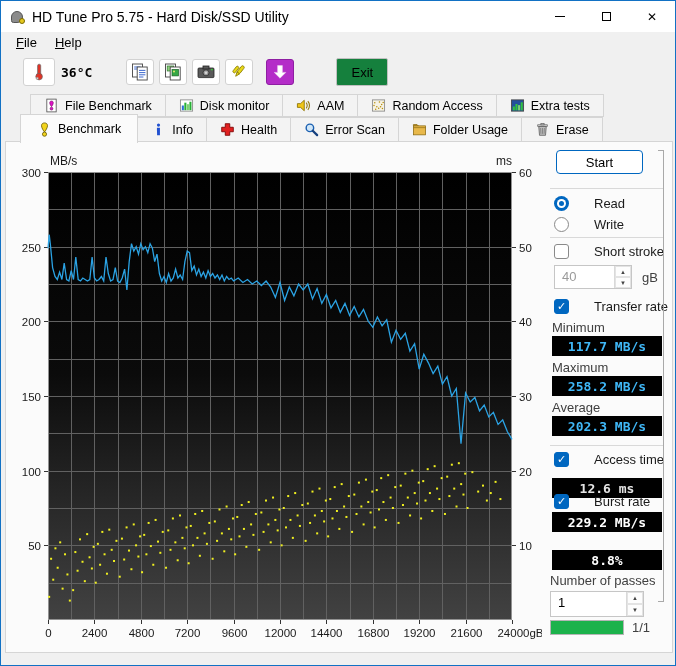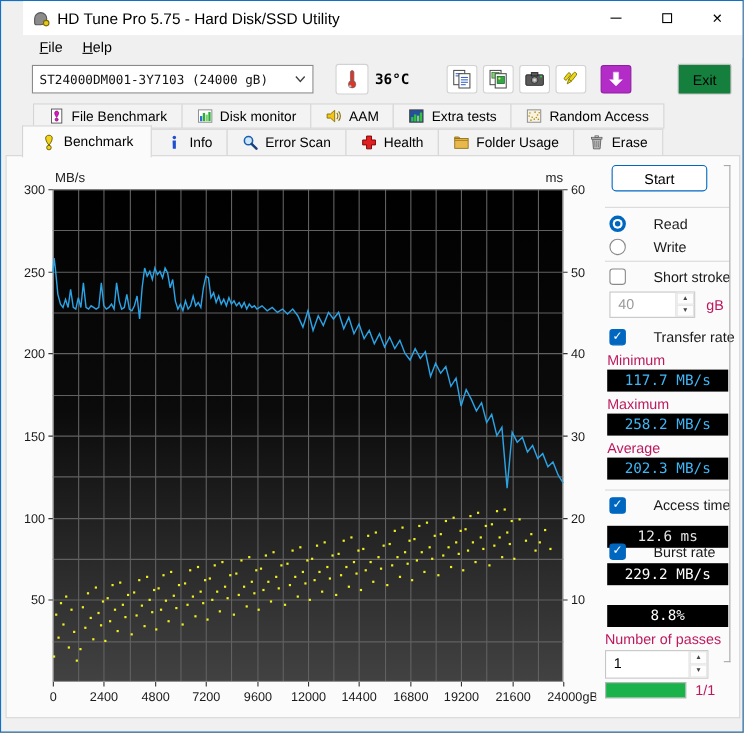--- a/index.html
+++ b/index.html
@@ -1,20 +1,20 @@
 <!DOCTYPE html>
 <html style="--accent: #0067c0; --purple: #b42cc8;"><head>
 <meta charset="utf-8">
 <style>
   * { margin:0; padding:0; box-sizing:border-box; }
   html,body { background:#444; }
   body { font-family:"Liberation Sans", sans-serif; }
   .window {
     position:relative; width:676px; height:666px;
-    background:#f0f0f0; border:1px solid #1271c4; overflow:hidden;padding-left:20px;
+    background:#f0f0f0; border:1px solid #1271c4; overflow:hidden;
   }
   
   .titlebar { height:31px; background:#fff; display:flex; align-items:center; }
   .app-icon { width:16px; height:16px; margin:0 6px 0 9px; position:relative; }
   .app-icon .body { position:absolute; left:1px; top:2px; width:12px; height:12px; border-radius:50% 50% 50% 20%; background:#8b8b8b; border:1px solid #555; }
   .app-icon .dot  { position:absolute; right:1px; bottom:1px; width:6px; height:6px; border-radius:50%; background:#e6c91e; border:1px solid #7c6a00; }
   .title-text { font-size:14px; color:#000; }
   .cap-group { margin-left:auto; display:flex; height:31px; }
   .cap-btn { width:46px; height:31px; display:flex; align-items:center; justify-content:center; color:#000; }
   .glyph-min { width:10px; border-top:1px solid #000; display:block; }
@@ -42,37 +42,37 @@
   .tab { height:23px; display:flex; align-items:center; gap:6px; padding:0 13px; font-size:12.5px; color:#000;
          background:#f3f3f3; border:1px solid #d5d5d5; margin-left:-1px; }
   .tabrow2 .tab { height:25px; }
   .tab.active { background:#fbfbfb; border-bottom:none; height:29px; margin-top:-3px; position:relative; z-index:5; padding:0 16px; }
   .ticon { width:15px; height:15px; display:inline-flex; }
   .ticon svg { width:100%; height:100%; }
   
   .page { position:absolute; left:4px; top:140px; width:668px; height:512px; background:#fbfbfb; border:1px solid #d5d5d5; }
   .chart-wrap { position:absolute; left:0; top:0; width:536px; height:506px; }
   
-  .rp-label { position:absolute; font-size:13px; color:#be185d; }
+  .rp-label { position:absolute; font-size:13px; color:#404040; }
   .sep { position:absolute; left:544px; width:113px; border-top:1px solid #d9d9d9; }
   .start-btn { position:absolute; left:550px; top:8px; width:87px; height:24px; background:#fff; border:1px solid var(--accent,#0067c0); border-radius:4px; font-size:13px; color:#000; display:flex; align-items:center; justify-content:center; }
   .radio-row, .check-row { position:absolute; display:flex; align-items:center; gap:25px; font-size:13px; color:#1a1a1a; }
   .radio { width:15px; height:15px; border-radius:50%; background:#fff; border:1px solid #8a8a8a; position:relative; }
   .radio.on { border:none; background:var(--accent,#0067c0); }
   .radio.on::before { content:""; position:absolute; left:3px; top:3px; width:9px; height:9px; border-radius:50%; background:#fff; }
   .radio.on::after { content:""; position:absolute; left:5px; top:5px; width:5px; height:5px; border-radius:50%; background:var(--accent,#0067c0); }
   .checkbox { width:15px; height:15px; border-radius:3px; background:#fff; border:1px solid #8a8a8a; display:flex; align-items:center; justify-content:center; }
   .checkbox.on { background:var(--accent,#0067c0); border-color:var(--accent,#0067c0); color:#fff; font-size:11px; line-height:1; }
   .spin-box { position:absolute; background:#fff; border:1px solid #c6c6c6; display:flex; }
   .spin-val { flex:1; font-size:13px; padding:3px 0 0 7px; }
   .spin-val.dim { color:#9a9a9a; }
   .spin-btns { width:17px; display:flex; flex-direction:column; border-left:1px solid #d9d9d9; }
   .spin-btns div { flex:1; display:flex; align-items:center; justify-content:center; font-size:6px; color:#444; border:1px solid #e3e3e3; background:#fdfdfd; }
   .lcd { position:absolute; left:546px; width:110px; height:20px; background:#000; display:flex; align-items:center; justify-content:center;
-         font-family:"DejaVu Sans Mono", monospace; font-weight:normal; font-size:13px; }
+         font-family:"DejaVu Sans Mono", monospace; font-weight:bold; font-size:13px; }
   .progress { position:absolute; left:544px; top:478px; width:74px; height:15px; border:1px solid #b5b5b5; background:#e6e6e6; }
   .progress .fill { height:100%; width:100%; }
   .bracket { position:absolute; left:652px; top:8px; width:6px; height:452px; border-right:1px solid #a9a9a9; border-top:1px solid #a9a9a9; border-bottom:1px solid #a9a9a9; }
 </style>
 </head>
 <body>
 
 <div class="window">
 
   <div class="titlebar">
@@ -93,26 +93,20 @@
         </div>
     </div>
   </div>
 
   <div class="menubar">
     <span class="menu-item">File</span>
     <span class="menu-item">Help</span>
   </div>
 
   <div class="toolbar">
-    <div class="combo">
-      <span class="combo-text">ST24000DM001-3Y7103 (24000 gB)</span>
-      <svg class="combo-arrow" viewBox="0 0 10 8">
-          <path d="M1 1.5 L5 6 L9 1.5" stroke="#444" fill="none" stroke-width="1.3"></path>
-        </svg>
-    </div>
     <div class="tool-btn temp-btn">
       <svg width="20" height="20" viewBox="0 0 20 20">
         <rect x="8.6" y="2.2" width="3.1" height="10.5" rx="1.5" fill="#e43225" stroke="#666" stroke-width="0.7"></rect>
         <circle cx="10.1" cy="14.6" r="3.3" fill="#e43225" stroke="#666" stroke-width="0.7"></circle>
         <circle cx="8.3" cy="16.3" r="1.1" fill="#d8d8d8" stroke="#888" stroke-width="0.5"></circle>
       </svg>
     </div>
     <span class="temp-text">36°C</span>
     <div id="toolbar-buttons" style="display:flex; gap:5px;">
         <div class="tool-btn icon-btn">
@@ -208,49 +202,49 @@
             <path d="M1.5 6 L4.8 6 L8.8 2.4 L8.8 13.6 L4.8 10 L1.5 10 Z" fill="#f0c618" stroke="#8a7000" stroke-width="0.9"></path>
             <path d="M10.8 5C12.3 6.5 12.3 9.5 10.8 11" stroke="#8a7000" fill="none" stroke-width="1.1"></path>
             <path d="M12.6 3.4C14.9 5.8 14.9 10.2 12.6 12.6" stroke="#8a7000" fill="none" stroke-width="1.1"></path>
           </svg>
         </span>
         <span>AAM</span>
       </div>
       <div class="tab">
         <span class="ticon">
           <svg viewBox="0 0 16 16">
-            <rect x="1.5" y="2" width="13" height="12" fill="#24509c" stroke="#444" stroke-width="0.9"></rect>
-            <rect x="3" y="9" width="2.2" height="4.2" fill="#32c23e"></rect>
-            <rect x="5.8" y="6.4" width="2.2" height="6.8" fill="#32c23e"></rect>
-            <rect x="8.6" y="7.6" width="2.2" height="5.6" fill="#7ed06f"></rect>
-            <rect x="11.4" y="4.6" width="2.2" height="8.6" fill="#32c23e"></rect>
-          </svg>
-        </span>
-        <span>Extra tests</span>
-      </div>
-      <div class="tab">
-        <span class="ticon">
-          <svg viewBox="0 0 16 16">
             <rect x="1.5" y="2" width="13" height="12" fill="#f6f2e4" stroke="#888" stroke-width="0.9"></rect>
             <g fill="#b89010">
               <circle cx="4" cy="5" r="0.8"></circle>
               <circle cx="6.2" cy="9.2" r="0.8"></circle>
               <circle cx="9" cy="4.2" r="0.8"></circle>
               <circle cx="11.4" cy="7" r="0.8"></circle>
               <circle cx="5" cy="12" r="0.8"></circle>
               <circle cx="8.2" cy="11" r="0.8"></circle>
               <circle cx="12.2" cy="11.2" r="0.8"></circle>
               <circle cx="10.2" cy="9.4" r="0.8"></circle>
               <circle cx="3.2" cy="8" r="0.8"></circle>
               <circle cx="13" cy="4.8" r="0.8"></circle>
             </g>
           </svg>
         </span>
         <span>Random Access</span>
       </div>
+      <div class="tab">
+        <span class="ticon">
+          <svg viewBox="0 0 16 16">
+            <rect x="1.5" y="2" width="13" height="12" fill="#24509c" stroke="#444" stroke-width="0.9"></rect>
+            <rect x="3" y="9" width="2.2" height="4.2" fill="#32c23e"></rect>
+            <rect x="5.8" y="6.4" width="2.2" height="6.8" fill="#32c23e"></rect>
+            <rect x="8.6" y="7.6" width="2.2" height="5.6" fill="#7ed06f"></rect>
+            <rect x="11.4" y="4.6" width="2.2" height="8.6" fill="#32c23e"></rect>
+          </svg>
+        </span>
+        <span>Extra tests</span>
+      </div>
     </div>
   <div class="tabrow tabrow2" id="tabrow2">
       <div class="tab active">
         <span class="ticon">
           <svg viewBox="0 0 16 16">
             <path d="M8 1C10 1 11.2 2.2 11.2 3.9 11.2 6.2 9 9.6 8 10.6 7 9.6 4.8 6.2 4.8 3.9 4.8 2.2 6 1 8 1Z" fill="#f2d41c" stroke="#6b5b00" stroke-width="0.9"></path>
             <circle cx="8" cy="13" r="2.2" fill="#f2d41c" stroke="#6b5b00" stroke-width="0.9"></circle>
           </svg>
         </span>
         <span>Benchmark</span>
@@ -260,33 +254,33 @@
           <svg viewBox="0 0 16 16">
             <circle cx="8" cy="3.3" r="1.7" fill="#2050d0"></circle>
             <path d="M6.3 6.2 L9.5 6.2 L9.5 14 L6.5 14 Z" fill="#2050d0"></path>
           </svg>
         </span>
         <span>Info</span>
       </div>
       <div class="tab">
         <span class="ticon">
           <svg viewBox="0 0 16 16">
+            <path d="M5.6 1.8 L10.4 1.8 L10.4 5.6 L14.2 5.6 L14.2 10.4 L10.4 10.4 L10.4 14.2 L5.6 14.2 L5.6 10.4 L1.8 10.4 L1.8 5.6 L5.6 5.6 Z" fill="#e02020" stroke="#7a0000" stroke-width="0.9"></path>
+          </svg>
+        </span>
+        <span>Health</span>
+      </div>
+      <div class="tab">
+        <span class="ticon">
+          <svg viewBox="0 0 16 16">
             <circle cx="6.3" cy="6.3" r="4" fill="#cfe6f8" stroke="#1a5fb0" stroke-width="1.5"></circle>
             <line x1="9.3" y1="9.3" x2="14" y2="14" stroke="#16407e" stroke-width="2.4" stroke-linecap="round"></line>
           </svg>
         </span>
         <span>Error Scan</span>
-      </div>
-      <div class="tab">
-        <span class="ticon">
-          <svg viewBox="0 0 16 16">
-            <path d="M5.6 1.8 L10.4 1.8 L10.4 5.6 L14.2 5.6 L14.2 10.4 L10.4 10.4 L10.4 14.2 L5.6 14.2 L5.6 10.4 L1.8 10.4 L1.8 5.6 L5.6 5.6 Z" fill="#e02020" stroke="#7a0000" stroke-width="0.9"></path>
-          </svg>
-        </span>
-        <span>Health</span>
       </div>
       <div class="tab">
         <span class="ticon">
           <svg viewBox="0 0 16 16">
             <path d="M1.5 3.9 L1.5 2.7 L5.4 2.7 L6.8 4.1 L1.5 4.1 Z" fill="#e8b84a" stroke="#8a6a10" stroke-width="0.8"></path>
             <rect x="1.5" y="4.1" width="13" height="9.6" fill="#e8b84a" stroke="#8a6a10" stroke-width="0.8"></rect>
             <line x1="1.5" y1="6" x2="14.5" y2="6" stroke="#8a6a10" stroke-width="0.7"></line>
           </svg>
         </span>
         <span>Folder Usage</span>

